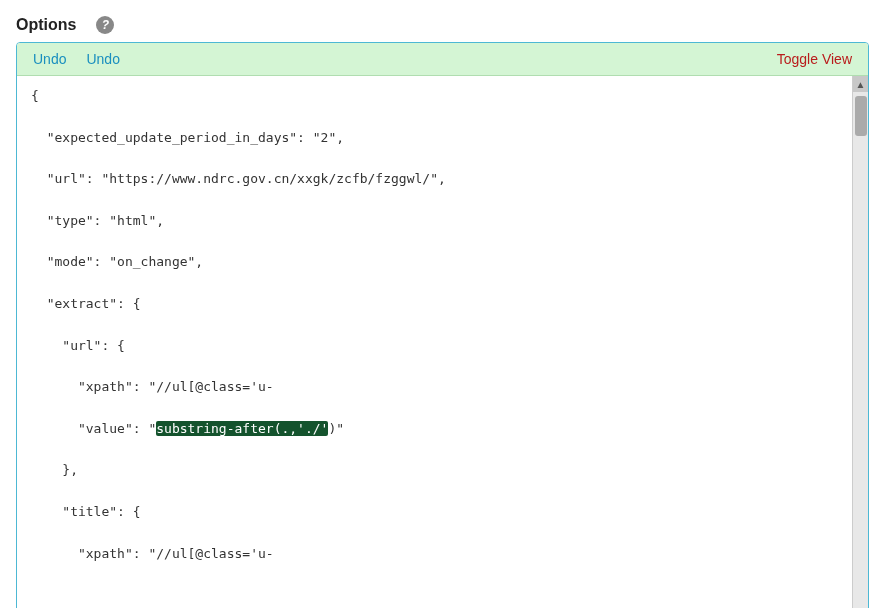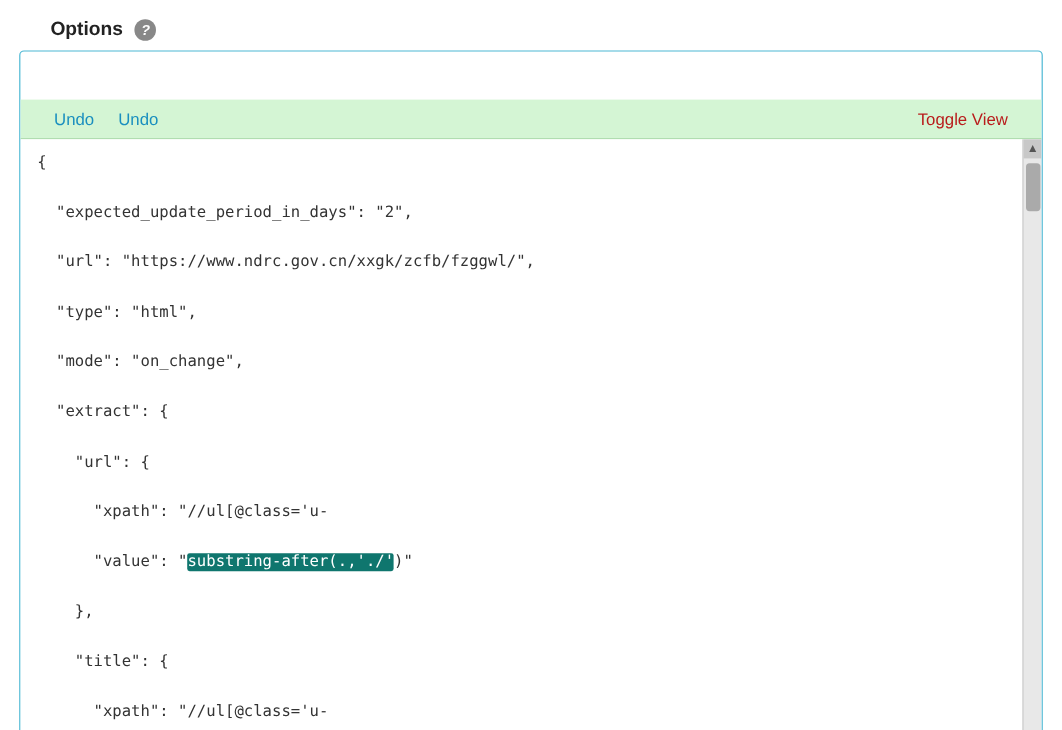--- a/index.html
+++ b/index.html
@@ -15,23 +15,22 @@
       width: 885px;
       min-height: 608px;
       background: #fff;
       padding: 16px;
       display: flex;
       flex-direction: column;
     }
     .options-header {
       display: flex;
       align-items: center;
-      gap: 10px;
+      gap: 20px;
       margin-bottom: 8px;
-      margin-left: 26px;
     }
     .options-title {
       font-weight: bold;
       font-size: 16px;
       color: #222;
     }
     .help-icon {
       width: 18px;
       height: 18px;
       border-radius: 50%;
@@ -52,22 +51,21 @@
       display: flex;
       flex-direction: column;
       overflow: hidden;
     }
     .toolbar {
       background: #d4f5d4;
       border-bottom: 1px solid #b0ddb0;
       display: flex;
       align-items: center;
       justify-content: space-between;
-      padding: 6px 24px;
-      margin-top: 40px;
+      padding: 6px 12px;
     }
     .toolbar-left {
       display: flex;
       gap: 12px;
     }
     .toolbar-btn {
       background: none;
       border: none;
       color: #1a8fbf;
       font-size: 14px;
@@ -125,21 +123,21 @@
     }
     .scrollbar-thumb {
       width: 12px;
       height: 40px;
       background: #aaa;
       border-radius: 3px;
       margin-top: 4px;
       cursor: pointer;
     }
     .highlighted {
-      background: #0f766e;
+      background: #14532d;
       color: #fff;
       border-radius: 2px;
     }
     .code-line {
       display: block;
     }
   </style>
 </head>
 <body>
 

